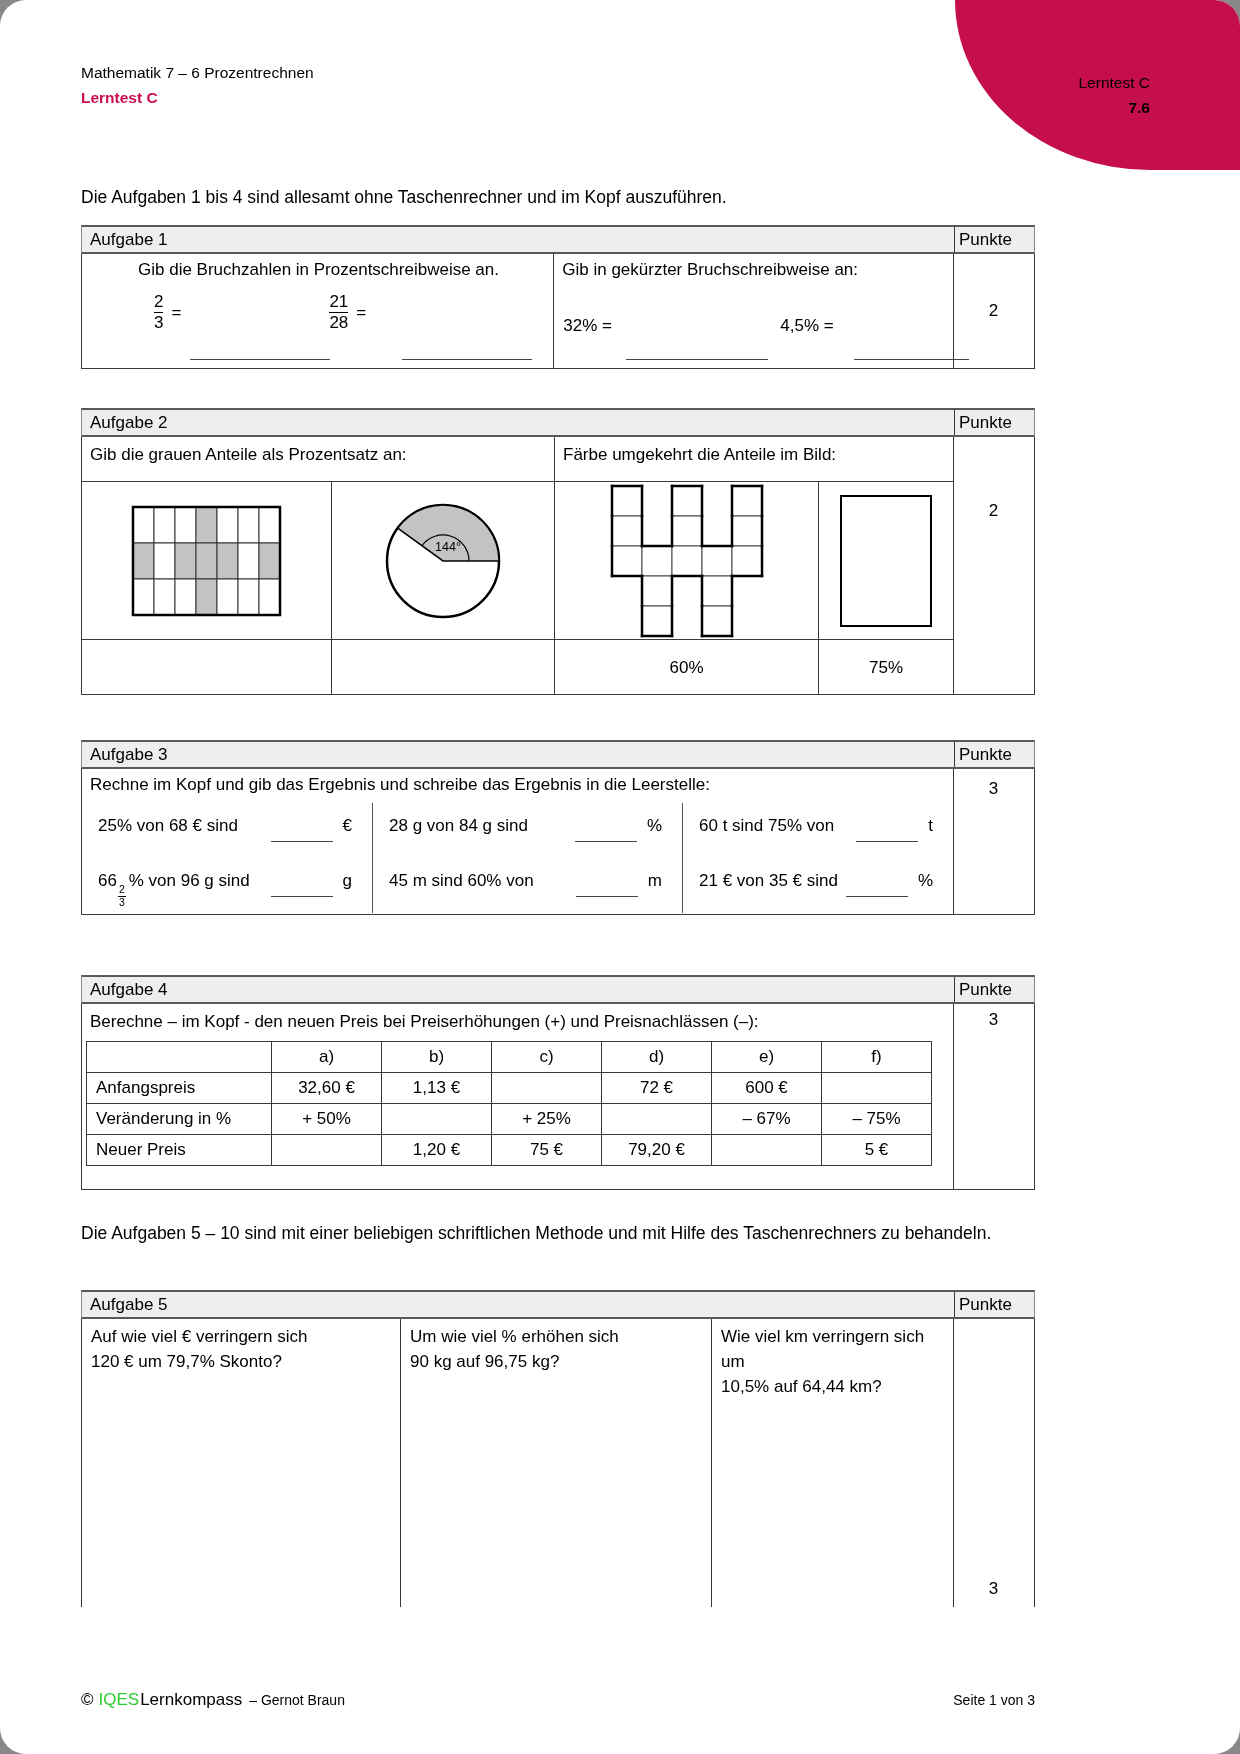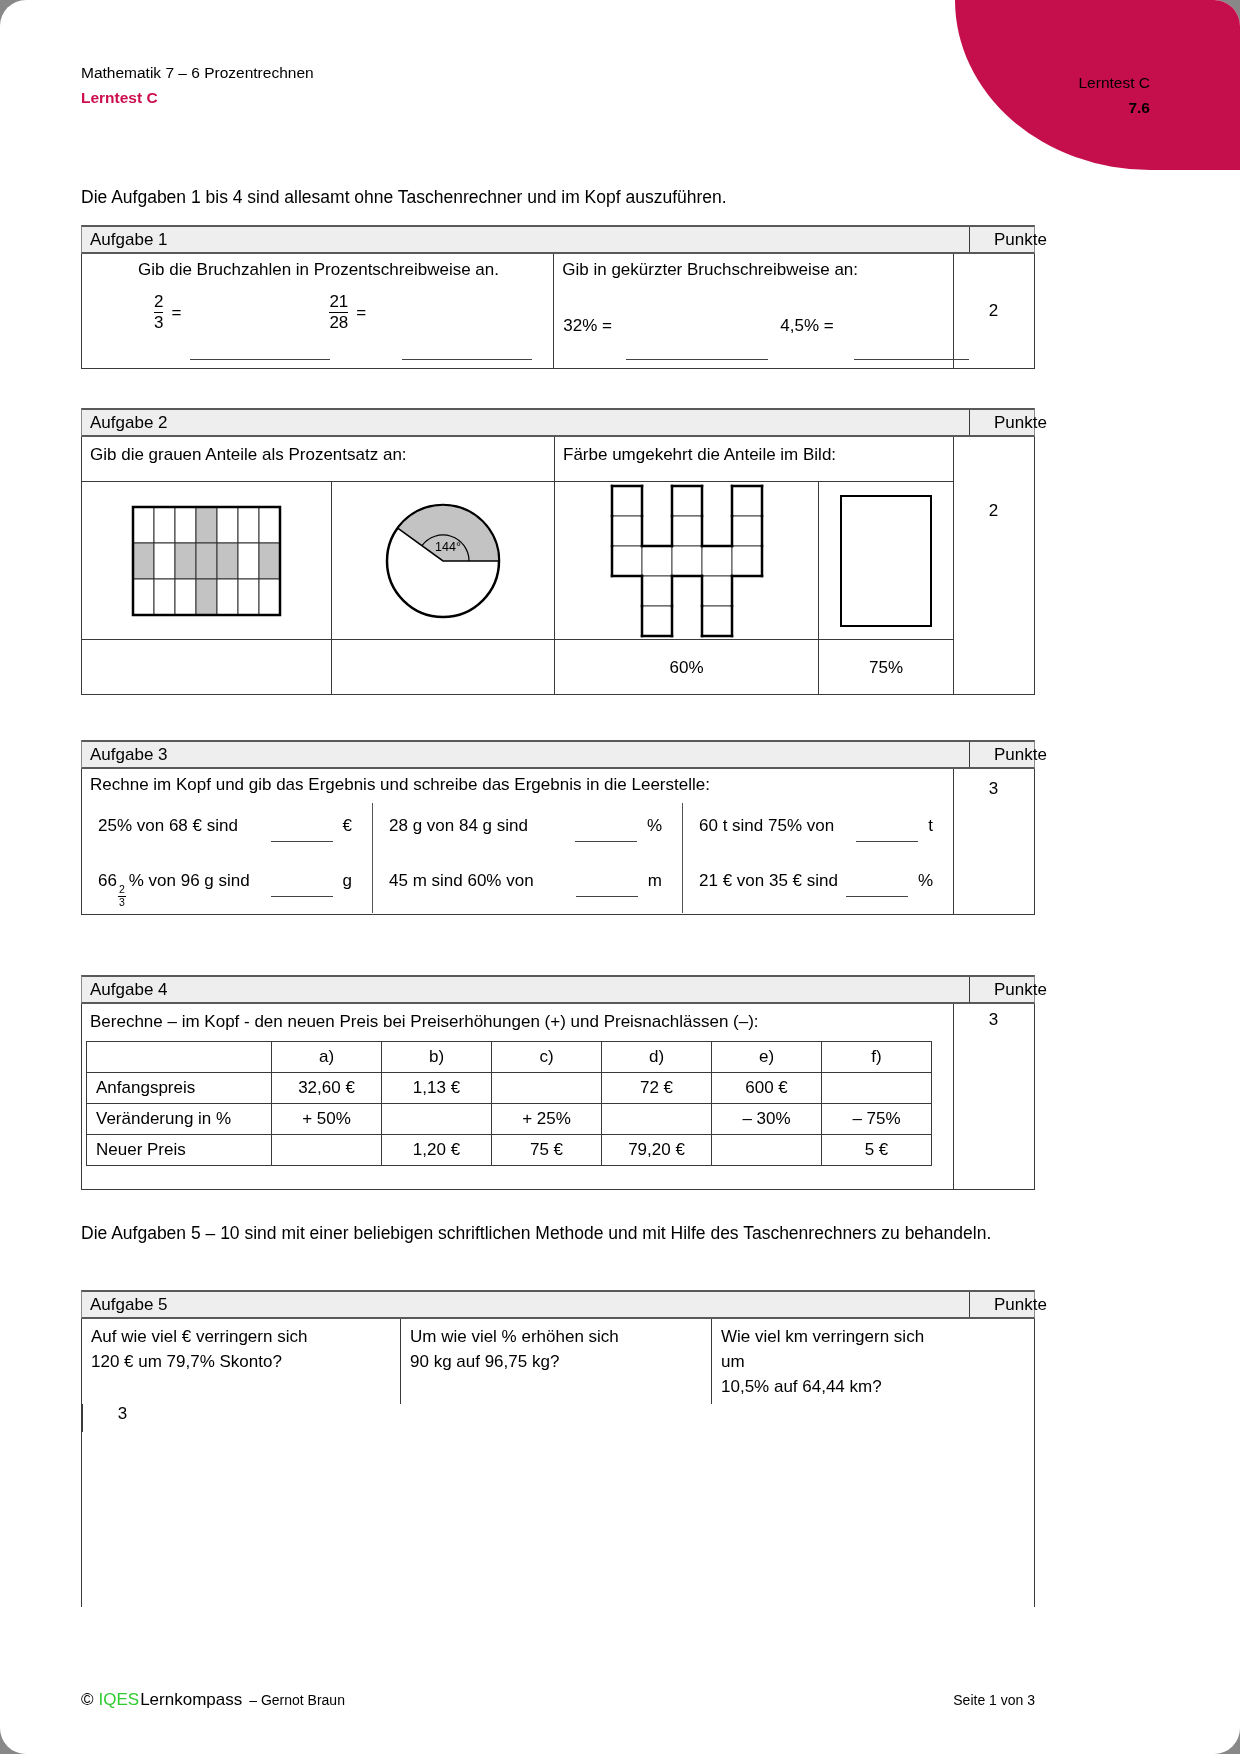--- a/index.html
+++ b/index.html
@@ -16,23 +16,23 @@
             font-size: 15.5px; line-height: 25px; color: #000; }
   .corner .code { font-weight: bold; }
 
   .intro { position: absolute; left: 81px; width: 956px; font-size: 17.5px; line-height: 27px; }
 
   
   .table { position: absolute; left: 81px; width: 954px; }
   .af-head { display: flex; background: #eeeeee; border-top: 2px solid #595959; border-bottom: 2px solid #595959;
              border-left: 1px solid #8a8a8a; border-right: 1px solid #8a8a8a; height: 29px; }
   .af-head .title { flex: 1; font-size: 17px; padding: 3px 8px; }
-  .af-head .pk { width: 65px; border-left: 1.5px solid #3a3a3a; padding: 3px 24px; font-size: 17px; }
+  .af-head .pk { width: 80px; border-left: 1.5px solid #3a3a3a; padding: 3px 4px; font-size: 17px; }
   .af-body { display: flex; border: 1.5px solid #3a3a3a; border-top: none; }
-  .af-body.open { border-bottom: none; flex-direction: column; }
+  .af-body.open { border-bottom: none; }
   .af-main { width: 871px; }
   .af-pk { width: 80px; border-left: 1.5px solid #3a3a3a; display: flex; justify-content: center; font-size: 17px; }
   .bl { border-left: 1.5px solid #3a3a3a; }
   .prompt { padding: 6px 8px 0; font-size: 17px; }
 
   
   .a1-main { display: flex; height: 100%; }
   .a1-left { width: 449px; position: relative; border-right: 1.5px solid #3a3a3a; margin-left: 48px; }
   .a1-right { width: 422px; position: relative; }
   .fracline { display: flex; align-items: center; margin-top: 12px; padding-left: 24px; font-size: 17px; }
@@ -333,21 +333,21 @@
             <td class="v">72 €</td>
             <td class="v">600 €</td>
             <td class="v"></td>
           </tr>
           <tr>
             <td class="lab">Veränderung in %</td>
             <td class="v">+ 50%</td>
             <td class="v"></td>
             <td class="v">+ 25%</td>
             <td class="v"></td>
-            <td class="v">– 30%</td>
+            <td class="v">– 67%</td>
             <td class="v">– 75%</td>
           </tr>
           <tr>
             <td class="lab">Neuer Preis</td>
             <td class="v"></td>
             <td class="v">1,20 €</td>
             <td class="v">75 €</td>
             <td class="v">79,20 €</td>
             <td class="v"></td>
             <td class="v">5 €</td>

